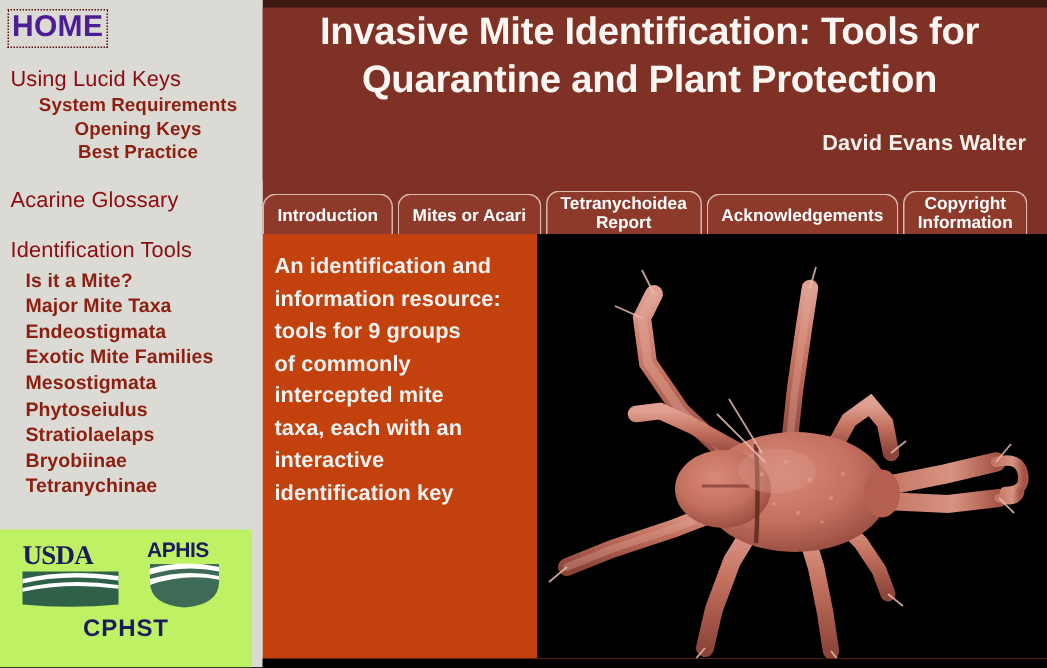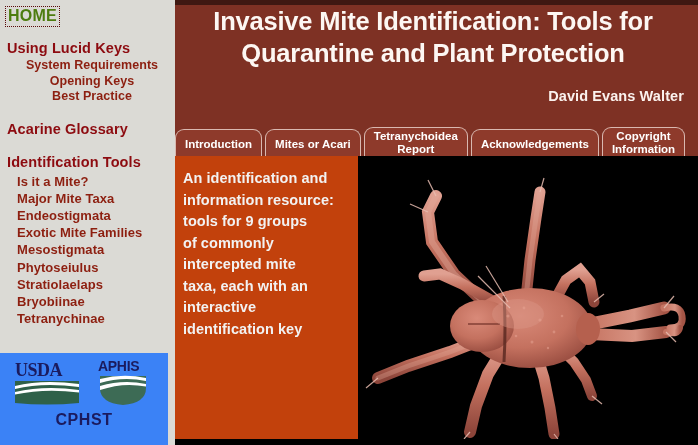--- a/index.html
+++ b/index.html
@@ -12,47 +12,47 @@
 
   
   #sidebar{
     position:absolute; left:0; top:0; width:168px; height:445px;
     background:#dbdad5;
     padding:4px 0 0 0;
   }
   .home-wrap{ padding:3px 0 0 6px; }
   .home-link{
     display:inline-block;
-    font-size:16px; font-weight:bold; color:#4d7c0f;
+    font-size:20px; font-weight:bold; color:#4c1d95;
     letter-spacing:.2px;
     outline:1px dotted #5a0a0a;
     padding:0 2px 1px 2px;
     cursor:pointer;
     text-align:right;
   }
   .sec{ margin-top:13px; padding-left:7px; }
   .sec-head{
-    font-size:14.5px; font-weight:bold; color:#8d0b10;
+    font-size:14.5px; font-weight:normal; color:#8d0b10;
     letter-spacing:.1px; line-height:18px; cursor:pointer;
   }
   .sub{ padding-left:9px; margin-top:1px;text-align:center; }
   .sub-item{
     font-size:12.5px; font-weight:bold; color:#8d1f10;
     line-height:15.5px; letter-spacing:.05px; cursor:pointer;
     white-space:nowrap;
   }
   .sec.gloss{ margin-top:15px; }
   .sec.tools{ margin-top:15px; }
   .tools-list{ padding-left:10px; margin-top:2px; }
   .tools-list .sub-item{ font-size:13px; line-height:17.2px; }
 
   
   #logos{
     position:absolute; left:0; bottom:0; width:168px; height:92px;
-    background:#3b82f6;
+    background:#bef264;
   }
   .logo-row{ position:relative; height:58px; }
   .usda{ position:absolute; left:13px; top:6px; width:68px; height:46px; }
   .aphis{ position:absolute; left:93px; top:3px; width:60px; height:50px; }
   .cphst{
     position:absolute; left:0; right:0; top:58px;
     text-align:center; font-size:16px; font-weight:bold;
     color:#1b1b5e; letter-spacing:.6px;
   }
 

